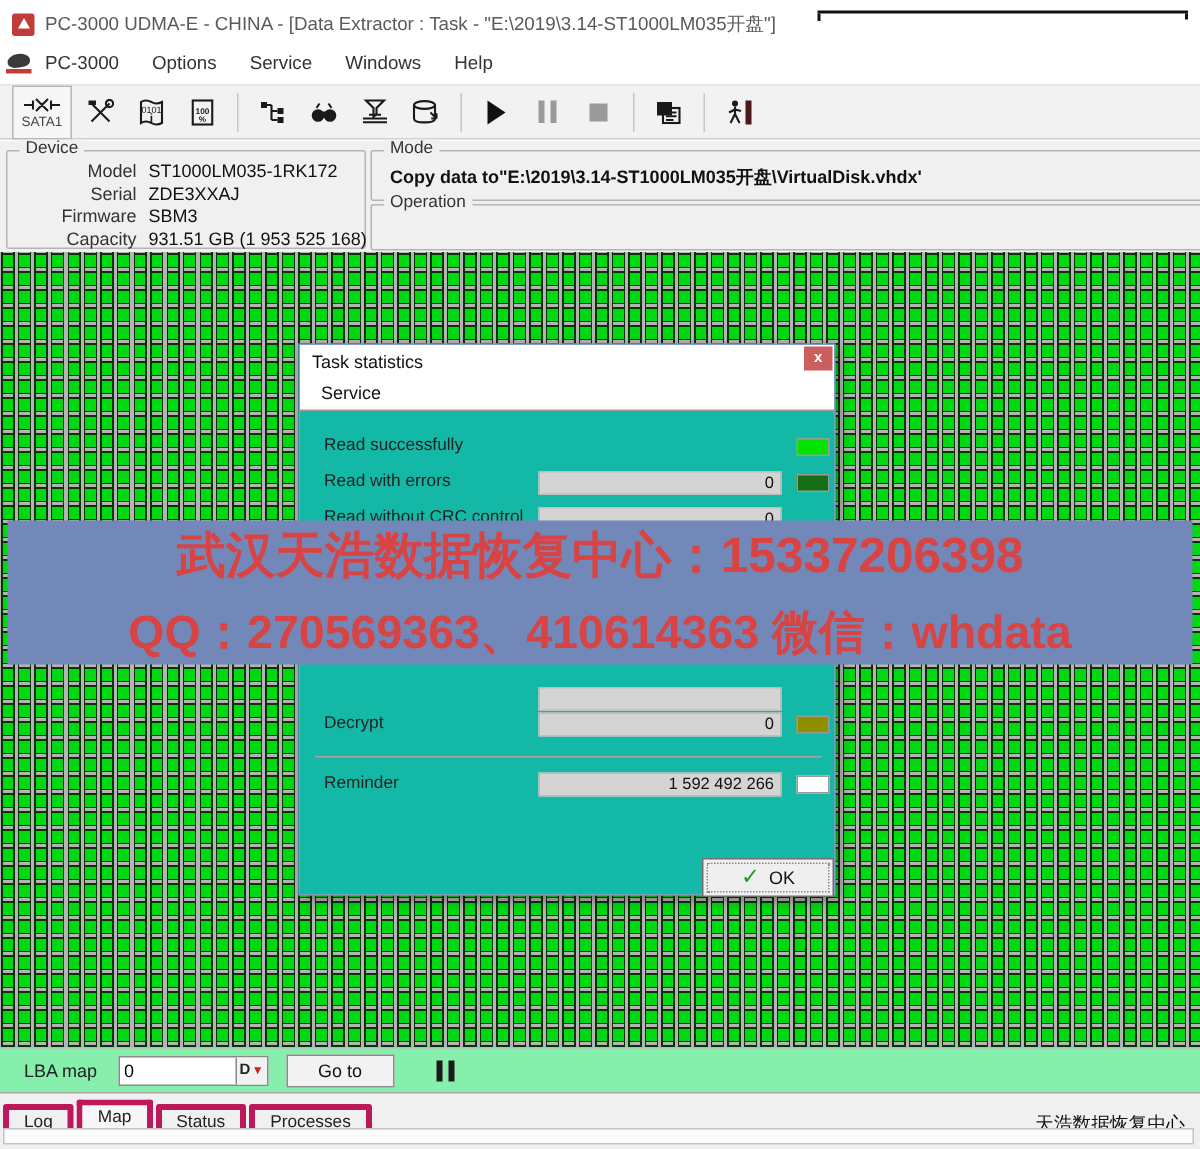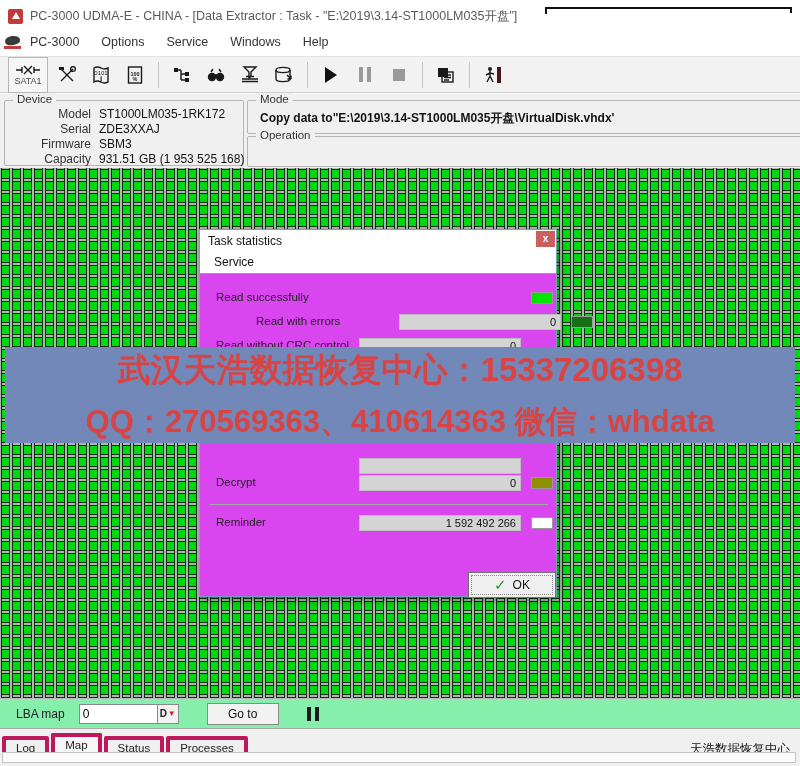--- a/index.html
+++ b/index.html
@@ -43,21 +43,21 @@
   .dev-value{color:#111;white-space:nowrap;}
   .mode-text{position:absolute;left:12px;top:9px;font-weight:bold;font-size:12px;color:#111;white-space:nowrap;}
   
   .map{position:absolute;left:0;top:168px;width:100%;height:530px;
     background-color:#00d911;
     background-image:
       repeating-linear-gradient(90deg,#b4b4b4 0px,#b4b4b4 1px,#0a330a 1px,#0a330a 2px,rgba(0,0,0,0) 2px,rgba(0,0,0,0) 9px,#0a330a 9px,#0a330a 10px,#b4b4b4 10px,#b4b4b4 11px),
       repeating-linear-gradient(180deg,#b4b4b4 0px,#b4b4b4 1px,#0a330a 1px,#0a330a 2px,rgba(0,0,0,0) 2px,rgba(0,0,0,0) 10px,#0a330a 10px,#0a330a 11px,#b4b4b4 11px,#b4b4b4 12px);
   }
   
-  .dialog{position:absolute;left:199px;top:229px;width:358px;height:368px;background:#d946ef;border:1px solid #7c9cc4;box-shadow:2px 3px 8px rgba(0,0,0,0.35);z-index:2;box-sizing:border-box;}
+  .dialog{position:absolute;left:199px;top:229px;width:358px;height:368px;background:#14b8a6;border:1px solid #7c9cc4;box-shadow:2px 3px 8px rgba(0,0,0,0.35);z-index:2;box-sizing:border-box;}
   .dlg-titlebar{position:absolute;left:0;top:0;width:100%;height:22px;background:#fff;display:flex;align-items:center;}
   .dlg-title{margin-left:8px;font-size:12px;color:#111;}
   .dlg-close{position:absolute;right:1px;top:1px;width:19px;height:16px;background:#cb5f5f;color:#fff;font-size:10px;line-height:16px;text-align:center;font-weight:bold;}
   .dlg-menubar{position:absolute;left:0;top:22px;width:100%;height:21px;background:#fff;border-bottom:1px solid #9e9e9e;}
   .dlg-menu-item{position:absolute;left:14px;top:3px;font-size:12px;color:#111;}
   .dlg-row{position:absolute;height:16px;}
   .dlg-label{position:absolute;left:16px;top:1px;font-size:11.5px;color:#222;white-space:nowrap;}
   .dlg-bar{position:absolute;left:159px;top:0;width:162px;height:16px;background:#d4d4d4;border:1px solid #bdbdbd;box-sizing:border-box;text-align:right;font-size:11px;line-height:14px;padding-right:4px;color:#111;}
   .dlg-swatch{position:absolute;left:331px;top:2px;width:22px;height:12px;border:1px solid #9a9a9a;box-sizing:border-box;}
   .dlg-sep{position:absolute;left:10px;width:338px;height:1px;background:#a6a6a6;}
@@ -68,21 +68,21 @@
   .banner{position:absolute;left:5px;top:347px;width:790px;height:96px;background:#7288b8;z-index:3;display:flex;flex-direction:column;align-items:center;justify-content:center;gap:8px;}
   .banner .l1{color:#d84444;font-size:33px;font-weight:bold;white-space:nowrap;}
   .banner .l2{color:#d84444;font-size:31px;font-weight:bold;white-space:nowrap;}
   
   .lba-bar{position:absolute;left:0;top:698px;width:100%;height:30px;background:#86efac;border-top:1px solid #b9b9b9;display:flex;align-items:center;box-sizing:border-box;}
   .lba-label{margin-left:16px;font-size:12px;color:#222;}
   .lba-input-wrap{position:relative;margin-left:14px;width:100px;height:20px;background:#fff;border:1px solid #8a8a8a;box-sizing:border-box;}
   .lba-input{position:absolute;left:0;top:0;width:78px;height:18px;border:none;outline:none;font-size:12px;padding:0 3px;font-family:inherit;background:transparent;}
   .lba-dbtn{position:absolute;right:0;top:0;width:20px;height:18px;border-left:1px solid #8a8a8a;background:#f2f2f2;font-size:10px;font-weight:bold;display:flex;align-items:center;justify-content:center;gap:1px;}
   .lba-dbtn .arrow{color:#d02020;font-size:8px;}
-  .goto-btn{margin-left:28px;width:72px;height:22px;background:#f2f2f2;border:1px solid #8a8a8a;display:flex;align-items:center;justify-content:center;font-size:12px;color:#111;box-sizing:border-box;}
+  .goto-btn{margin-left:12px;width:72px;height:22px;background:#f2f2f2;border:1px solid #8a8a8a;display:flex;align-items:center;justify-content:center;font-size:12px;color:#111;box-sizing:border-box;}
   .lba-pause{display:flex;gap:4px;margin-left:28px;}
   .lba-pause i{width:4px;height:14px;background:#1a1a1a;}
   
   .tabs-zone{position:absolute;left:0;top:728px;width:100%;height:38px;background:#f0f0f0;border-top:1px solid #a8a8a8;box-sizing:border-box;}
   .tabs{position:absolute;left:2px;top:4px;display:flex;align-items:flex-end;}
   .tab{height:17px;padding:0 10px;border:4px solid #be185d;background:#f0f0f0;font-size:11.5px;line-height:16px;color:#222;margin-right:2px;border-radius:2px 2px 0 0;}
   .tab.hot .tab-label{text-decoration:underline;}
   .tab.active{height:20px;background:#f6f6f6;border-bottom-color:#f6f6f6;}
   .status-text{position:absolute;right:10px;top:12px;font-size:12.5px;color:#111;}
   .bottom-strip{position:absolute;left:2px;top:752px;width:794px;height:11px;background:#fbfbfb;border:1px solid #c4c4c4;box-sizing:border-box;}
@@ -233,21 +233,21 @@
       <div class="dlg-close">x</div>
     </div>
     <div class="dlg-menubar">
       <div class="dlg-menu-item">Service</div>
     </div>
 
     <div class="dlg-row" style="left:0;top:60px;width:100%;">
       <div class="dlg-label">Read successfully</div>
       <div class="dlg-swatch" style="background:#00e400;"></div>
     </div>
-    <div class="dlg-row" style="left:0;top:84px;width:100%;margin-left:40px;">
+    <div class="dlg-row" style="left:0;top:84px;width:100%;">
       <div class="dlg-label">Read with errors</div>
       <div class="dlg-bar">0</div>
       <div class="dlg-swatch" style="background:#157015;"></div>
     </div>
     <div class="dlg-row" style="left:0;top:108px;width:100%;">
       <div class="dlg-label">Read without CRC control</div>
       <div class="dlg-bar">0</div>
     </div>
 
     <div class="dlg-row" style="left:0;top:228px;width:100%;">

